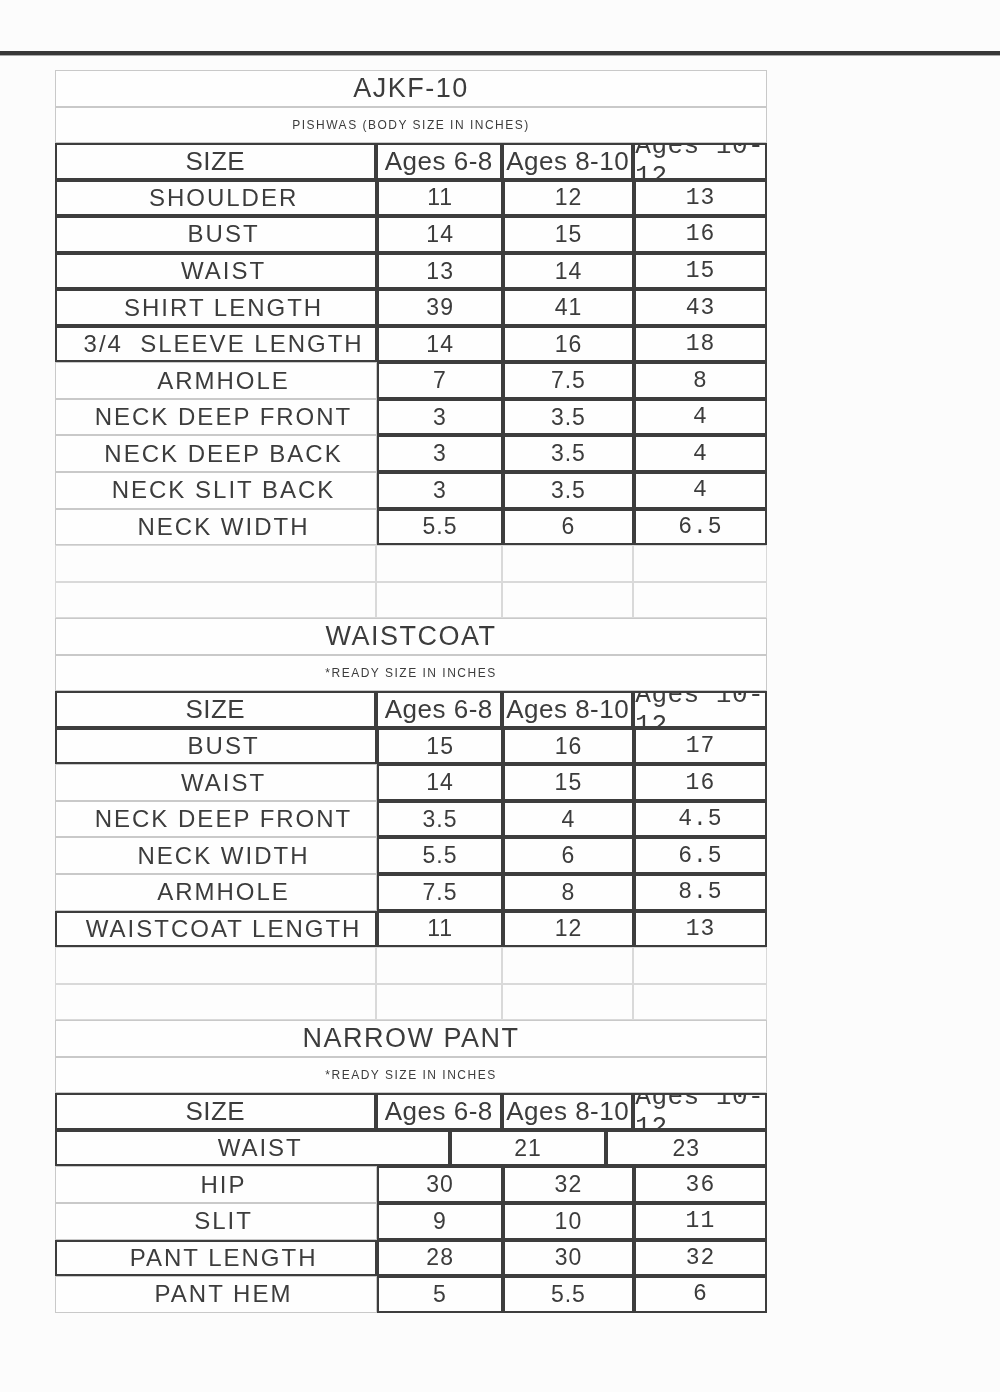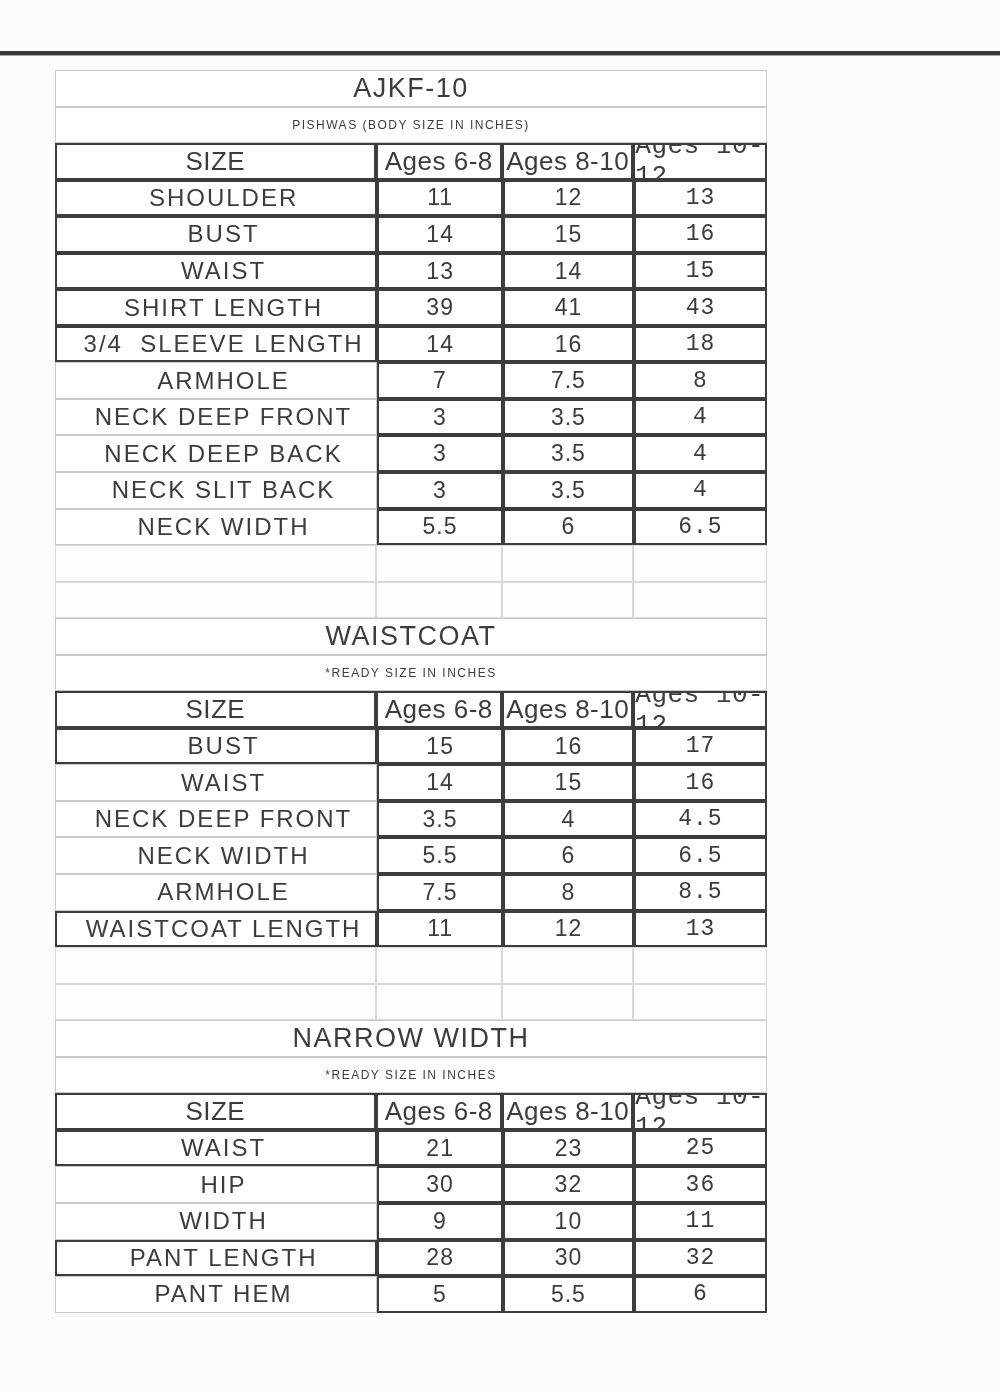--- a/index.html
+++ b/index.html
@@ -217,45 +217,44 @@
       <div class="cell c2 bg"></div>
       <div class="cell c3 bg"></div>
     </div>
     <div class="row">
       <div class="cell c0 bg"></div>
       <div class="cell c1 bg"></div>
       <div class="cell c2 bg"></div>
       <div class="cell c3 bg"></div>
     </div>
     <div class="row">
-      <div class="cell full bl t-title">NARROW WIDTH</div>
+      <div class="cell full bl t-title">NARROW PANT</div>
     </div>
     <div class="row">
       <div class="cell full bl t-sub">*READY SIZE IN INCHES</div>
     </div>
     <div class="row">
       <div class="cell c0 bd h-cell">SIZE</div>
       <div class="cell c1 bd h-cell">Ages 6-8</div>
       <div class="cell c2 bd h-cell">Ages 8-10</div>
       <div class="cell c3 bd h-cell">Ages 10-12</div>
     </div>
     <div class="row">
       <div class="cell c0 bd row-label">WAIST</div>
       <div class="cell c1 bd cell-value">21</div>
       <div class="cell c2 bd cell-value">23</div>
-      <div class="cell c3 bd cell-value">25</div>
     </div>
     <div class="row">
       <div class="cell c0 bl row-label">HIP</div>
       <div class="cell c1 bd cell-value">30</div>
       <div class="cell c2 bd cell-value">32</div>
       <div class="cell c3 bd cell-value">36</div>
     </div>
     <div class="row">
-      <div class="cell c0 bl row-label">WIDTH</div>
+      <div class="cell c0 bl row-label">SLIT</div>
       <div class="cell c1 bd cell-value">9</div>
       <div class="cell c2 bd cell-value">10</div>
       <div class="cell c3 bd cell-value">11</div>
     </div>
     <div class="row">
       <div class="cell c0 bd row-label">PANT LENGTH</div>
       <div class="cell c1 bd cell-value">28</div>
       <div class="cell c2 bd cell-value">30</div>
       <div class="cell c3 bd cell-value">32</div>
     </div>

